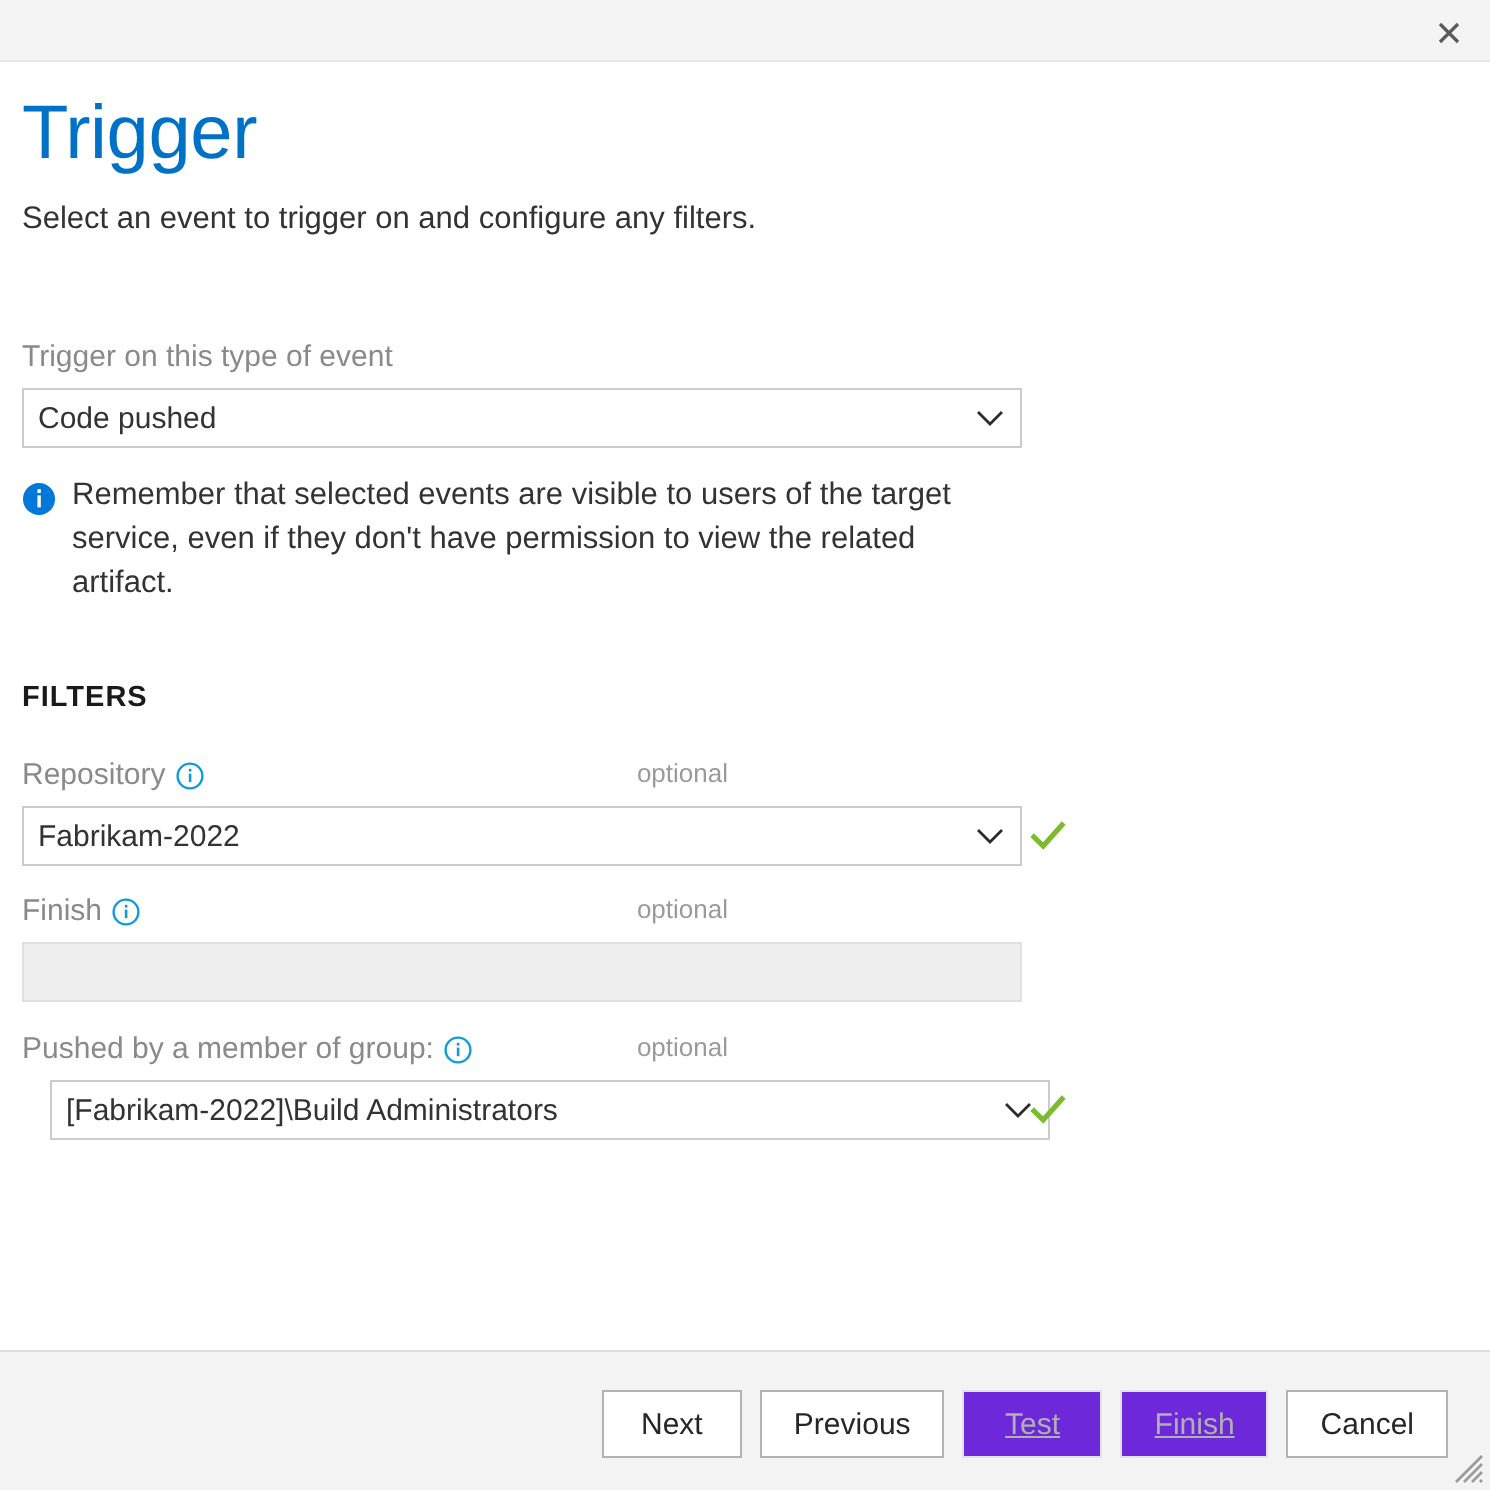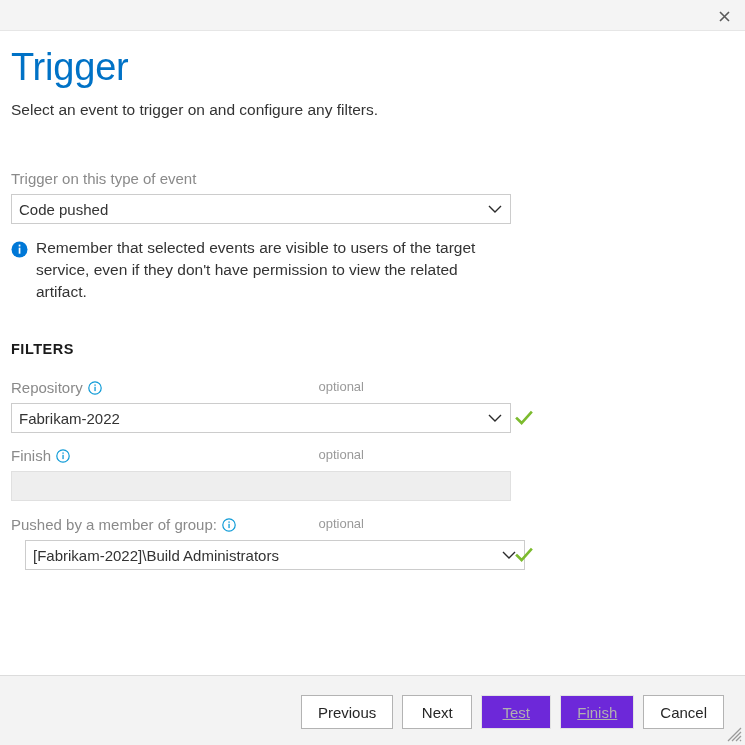--- a/index.html
+++ b/index.html
@@ -377,22 +377,22 @@
     <span class="checkmark" id="group-check">
       <svg width="18" height="18" viewBox="0 0 18 18">
         <path d="M2 9.5 L6.6 14 L16 3.5" stroke="#7cbb2e" stroke-width="2.6" fill="none" stroke-linecap="square"></path>
       </svg>
     </span>
 
   </div>
 
   <div class="footer">
     <div class="btn-row">
+      <button class="btn">Next</button>
       <button class="btn">Previous</button>
-      <button class="btn">Next</button>
       <button class="btn disabled">Test</button>
       <button class="btn disabled">Finish</button>
       <button class="btn">Cancel</button>
     </div>
     <span class="resize-grip">
       <svg width="20" height="20" viewBox="0 0 20 20">
         <path d="M18 5 L5 18 M18 9 L9 18 M18 13 L13 18 M18 17 L17 18" stroke="#9a9a9a" stroke-width="1.3" fill="none"></path>
       </svg>
     </span>
   </div>

